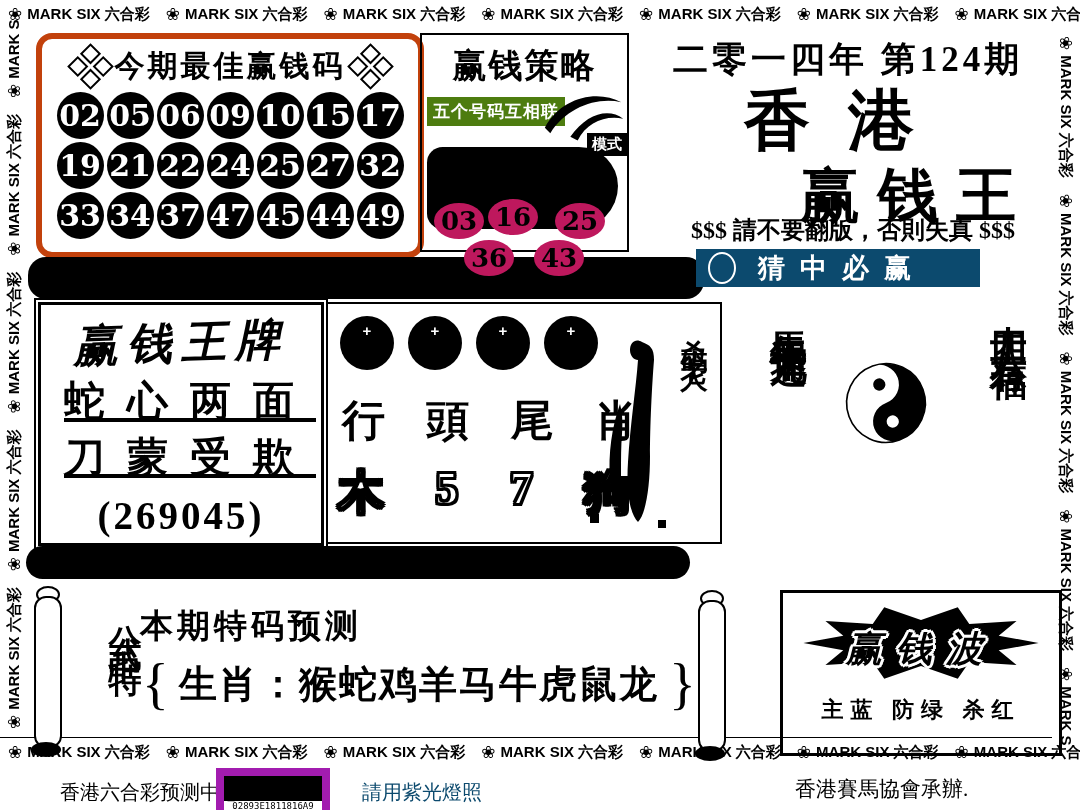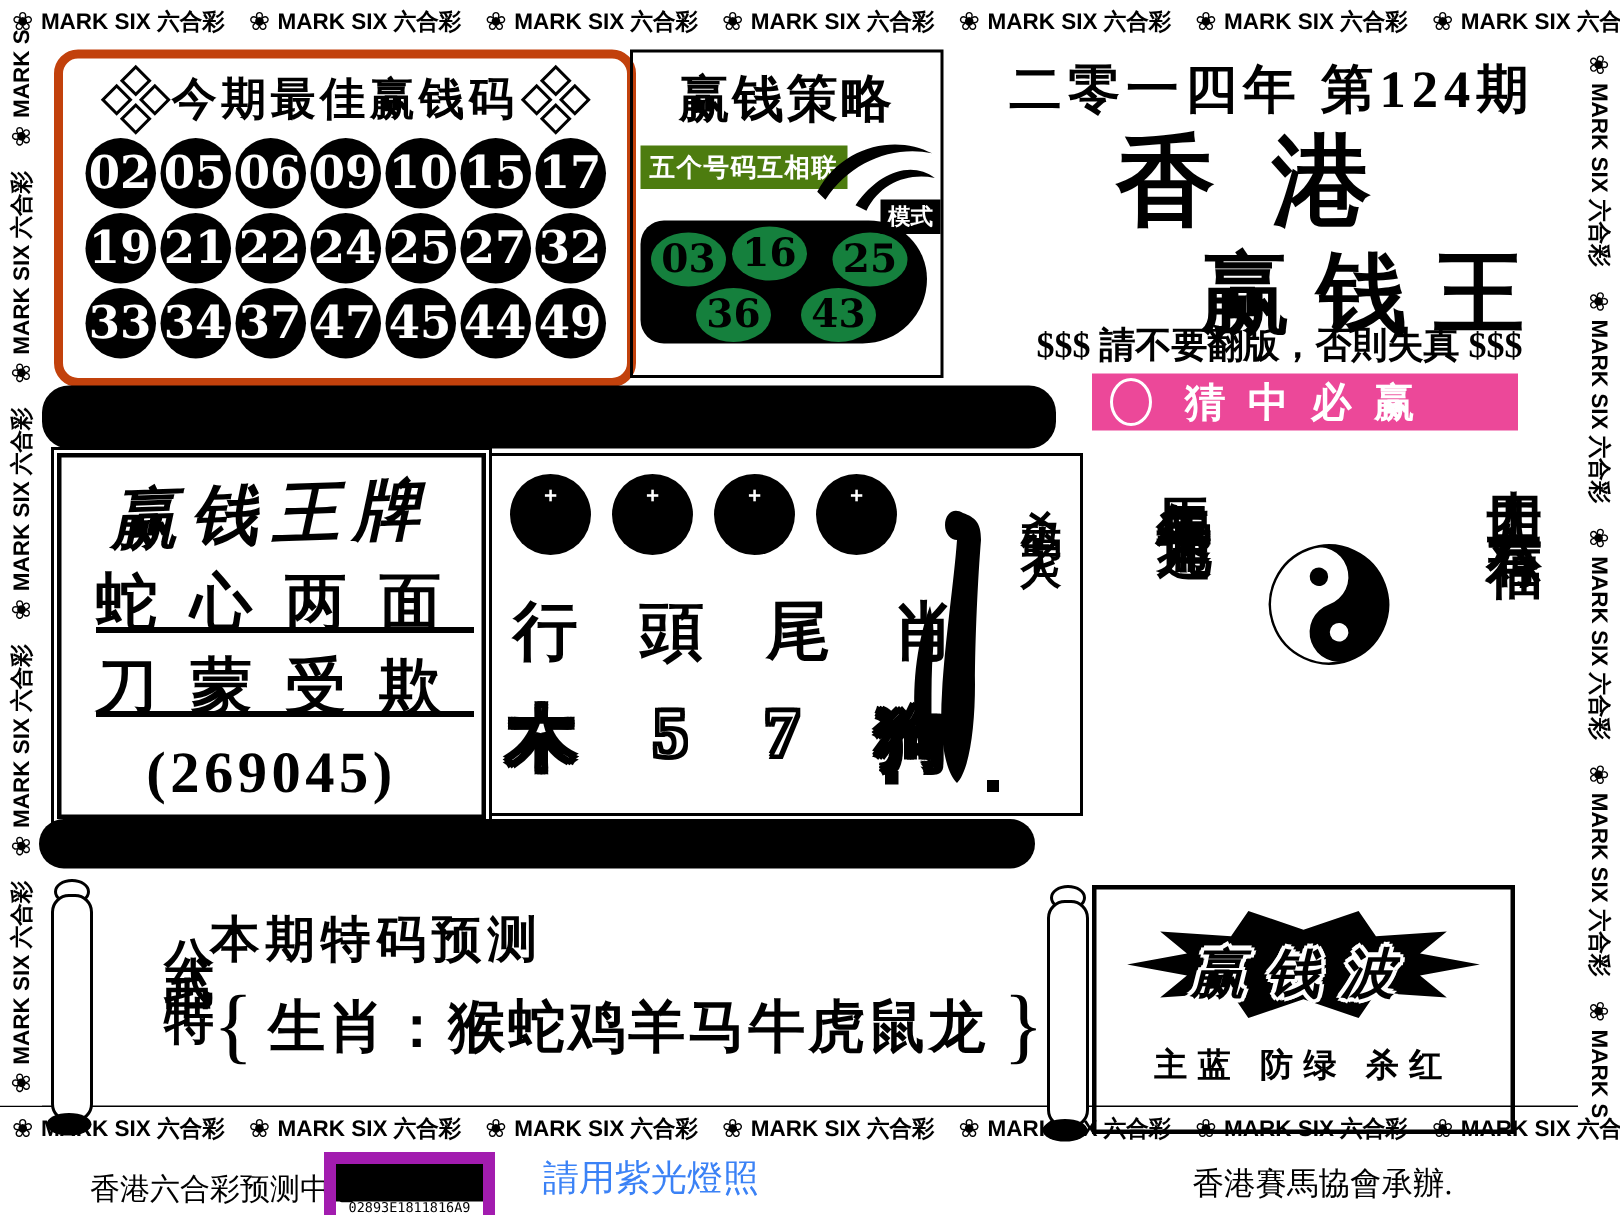--- a/index.html
+++ b/index.html
@@ -29,23 +29,23 @@
   
   #strategy-box{position:absolute;left:420px;top:33px;width:205px;height:215px;border:2px solid #000;}
   #strategy-title{text-align:center;font-size:34px;font-weight:bold;letter-spacing:2px;margin-top:8px;}
   #strategy-sub{position:absolute;left:5px;top:62px;background:#4d7c0f;color:#fff;
                 font:bold 17px "Liberation Sans",sans-serif;padding:3px 6px;letter-spacing:1px;}
   #strategy-arcs{position:absolute;right:2px;top:54px;}
   #mode-label{position:absolute;left:126px;top:98px;background:#000;color:#fff;
               font:bold 15px "Liberation Sans",sans-serif;padding:2px 5px;z-index:3;margin-left:39px;}
   #strategy-mass{position:absolute;left:5px;top:112px;width:191px;height:82px;background:#000;
                  border-radius:16px 40px 44px 16px;}
-  .s-oval{position:absolute;width:50px;height:36px;background:#15803d;border-radius:50%;
+  .s-oval{position:absolute;width:50px;height:36px;background:#be185d;border-radius:50%;
           display:flex;align-items:center;justify-content:center;
-          font:bold 26px "DejaVu Serif",serif;z-index:2;}
+          font:bold 26px "DejaVu Serif",serif;z-index:2;margin-top:48px;}
   .sv0{left:12px;top:120px;} .sv1{left:66px;top:116px;} .sv2{left:133px;top:120px;}
   .sv3{left:42px;top:157px;} .sv4{left:112px;top:157px;}
   
   #issue-line{position:absolute;left:650px;top:36px;width:396px;text-align:center;
               font-size:35px;font-weight:bold;letter-spacing:4px;}
   #title-hk{position:absolute;left:744px;top:76px;font-size:66px;font-weight:bold;letter-spacing:38px;}
   #title-king{position:absolute;left:800px;top:156px;font-size:60px;font-weight:bold;letter-spacing:18px;}
   #warning-line{position:absolute;left:655px;top:214px;width:396px;text-align:center;
                 font-size:24px;font-weight:bold;}
   
@@ -70,21 +70,21 @@
                justify-content:space-between;font-size:43px;font-weight:bold;}
   #mid-values{position:absolute;left:10px;top:158px;width:292px;display:flex;
               justify-content:space-between;font-size:46px;}
   .outline-char{color:#fff;font-weight:bold;-webkit-text-stroke:2px #000;
      text-shadow:-2px -2px 0 #000,2px -2px 0 #000,-2px 2px 0 #000,2px 2px 0 #000,
                  -2px 0 0 #000,2px 0 0 #000,0 -2px 0 #000,0 2px 0 #000;}
   #ink-figure{position:absolute;right:52px;top:30px;}
   #artist-label{position:absolute;right:8px;top:14px;writing-mode:vertical-rl;text-orientation:upright;
                 font-size:27px;font-weight:bold;letter-spacing:9px;}
   
-  #win-banner{position:absolute;left:728px;top:249px;width:284px;height:38px;background:#ec4899;
+  #win-banner{position:absolute;left:696px;top:249px;width:284px;height:38px;background:#0c4a6e;
               display:flex;align-items:center;}
   #banner-logo{width:24px;height:28px;border:2px solid #fff;border-radius:50%;margin-left:12px;}
   #banner-text{color:#fff;font-size:27px;font-weight:bold;letter-spacing:15px;margin-left:22px;}
   .vtext{position:absolute;writing-mode:vertical-rl;text-orientation:upright;font-weight:bold;}
   #v-left{left:763px;top:302px;font-size:37px;letter-spacing:3px;}
   #v-right{left:983px;top:296px;font-size:37px;letter-spacing:6px;}
   #yinyang{position:absolute;left:845px;top:362px;transform:rotate(-20deg);}
   
   .pole{position:absolute;width:24px;border:2px solid #000;border-radius:12px;background:#fff;}
   #pole-left{left:34px;top:596px;height:148px;}
@@ -92,35 +92,35 @@
   .pole-top{position:absolute;width:20px;height:13px;border:2px solid #000;border-radius:50%;background:#fff;}
   #pole-top-left{left:36px;top:586px;} #pole-top-right{left:700px;top:590px;}
   .pole-bottom{position:absolute;width:30px;height:15px;background:#000;border-radius:50%;}
   #pole-bot-left{left:31px;top:742px;} #pole-bot-right{left:695px;top:746px;}
   #formula-vlabel{left:102px;top:598px;font-size:33px;letter-spacing:13px;}
   #formula-heading{position:absolute;left:140px;top:604px;font-size:33px;font-weight:bold;letter-spacing:4px;}
   #zodiac-row{position:absolute;left:142px;top:656px;display:flex;align-items:center;}
   .brace{font-size:56px;font-weight:normal;line-height:1;}
   #zodiac-text{font:bold 38px "Liberation Sans","DejaVu Sans",sans-serif;letter-spacing:2px;margin:0 10px;}
   
-  #wave-box{position:absolute;left:728px;top:590px;width:276px;height:160px;border:3px solid #000;}
+  #wave-box{position:absolute;left:780px;top:590px;width:276px;height:160px;border:3px solid #000;}
   #burst-wrap{position:absolute;left:13px;top:8px;width:250px;height:84px;}
   #burst-text{position:absolute;left:0;top:24px;width:250px;text-align:center;
               font-size:36px;font-weight:bold;font-style:italic;letter-spacing:14px;color:#000;
               text-shadow:-2px -2px 0 #fff,2px -2px 0 #fff,-2px 2px 0 #fff,2px 2px 0 #fff,
                           -3px 0 0 #fff,3px 0 0 #fff,0 -3px 0 #fff,0 3px 0 #fff;}
   #wave-advice{position:absolute;left:0;top:102px;width:100%;text-align:center;
                font-size:22px;font-weight:bold;letter-spacing:7px;}
   
   #footer{position:absolute;left:0;top:765px;width:1080px;height:45px;background:#fff;}
   #footer-name{position:absolute;left:60px;top:14px;font-size:20px;}
   #barcode{position:absolute;left:216px;top:3px;width:98px;height:36px;border:8px solid #a21caf;}
   #barcode-black{width:100%;height:25px;background:#000;}
   #barcode-text{display:block;text-align:center;font:9px "DejaVu Sans Mono",monospace;letter-spacing:0;}
-  #footer-uv{position:absolute;left:362px;top:4px;font-size:24px;color:#3b82f6;}
+  #footer-uv{position:absolute;left:362px;top:14px;font-size:20px;color:#0c4a6e;}
   #footer-org{position:absolute;left:795px;top:10px;font-size:21px;}
 </style>
 </head>
 <body>
 
 <div id="page">
 
   <div class="strip strip-top">
       <span class="bseg">
         <span class="bflower">❀</span>

